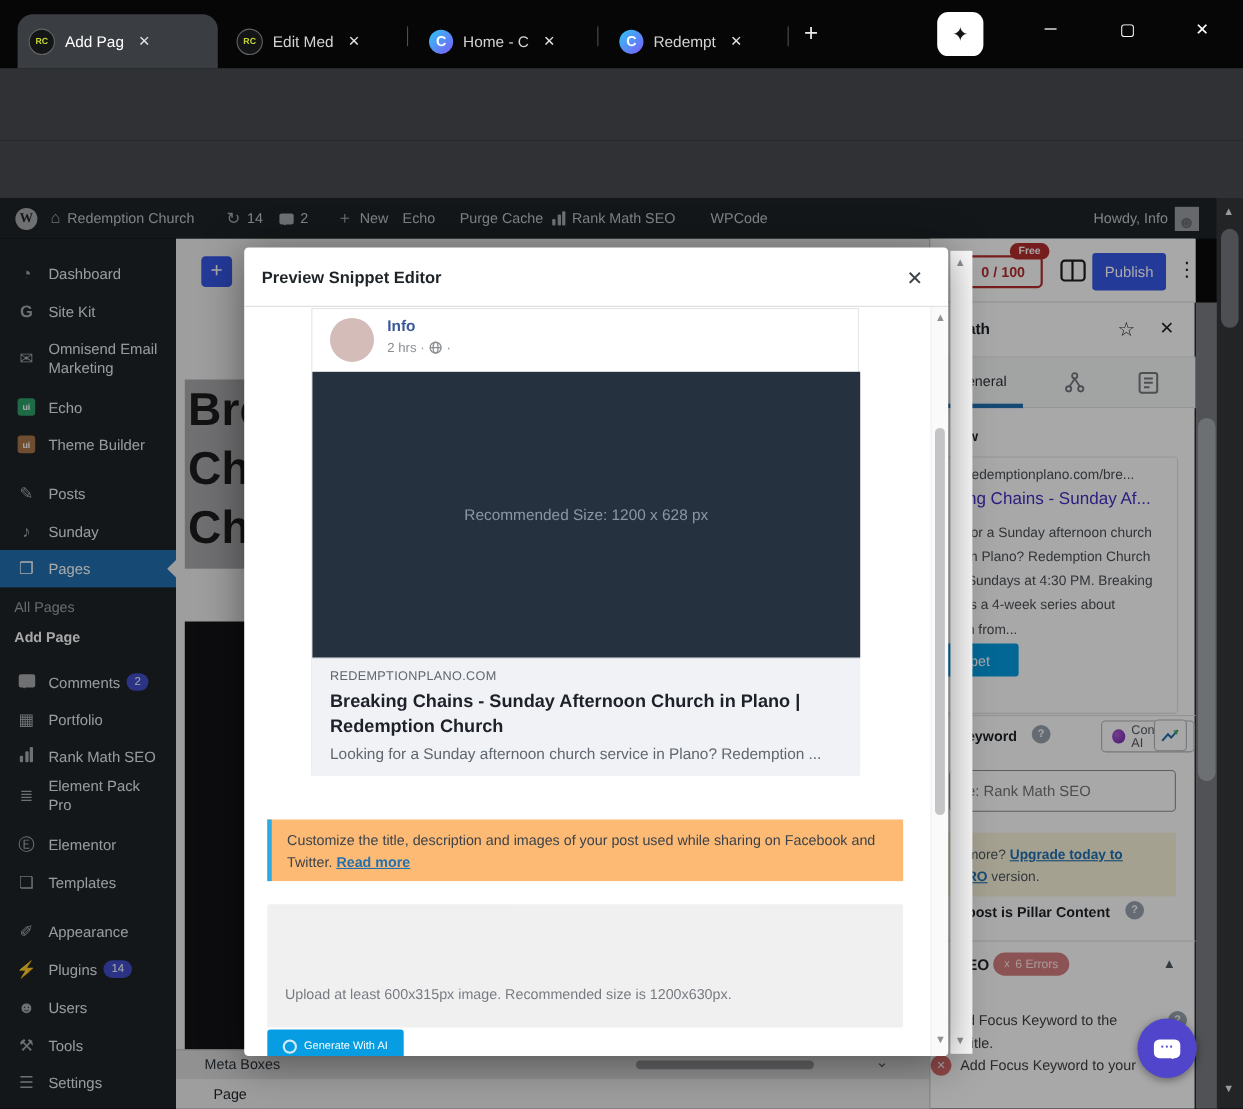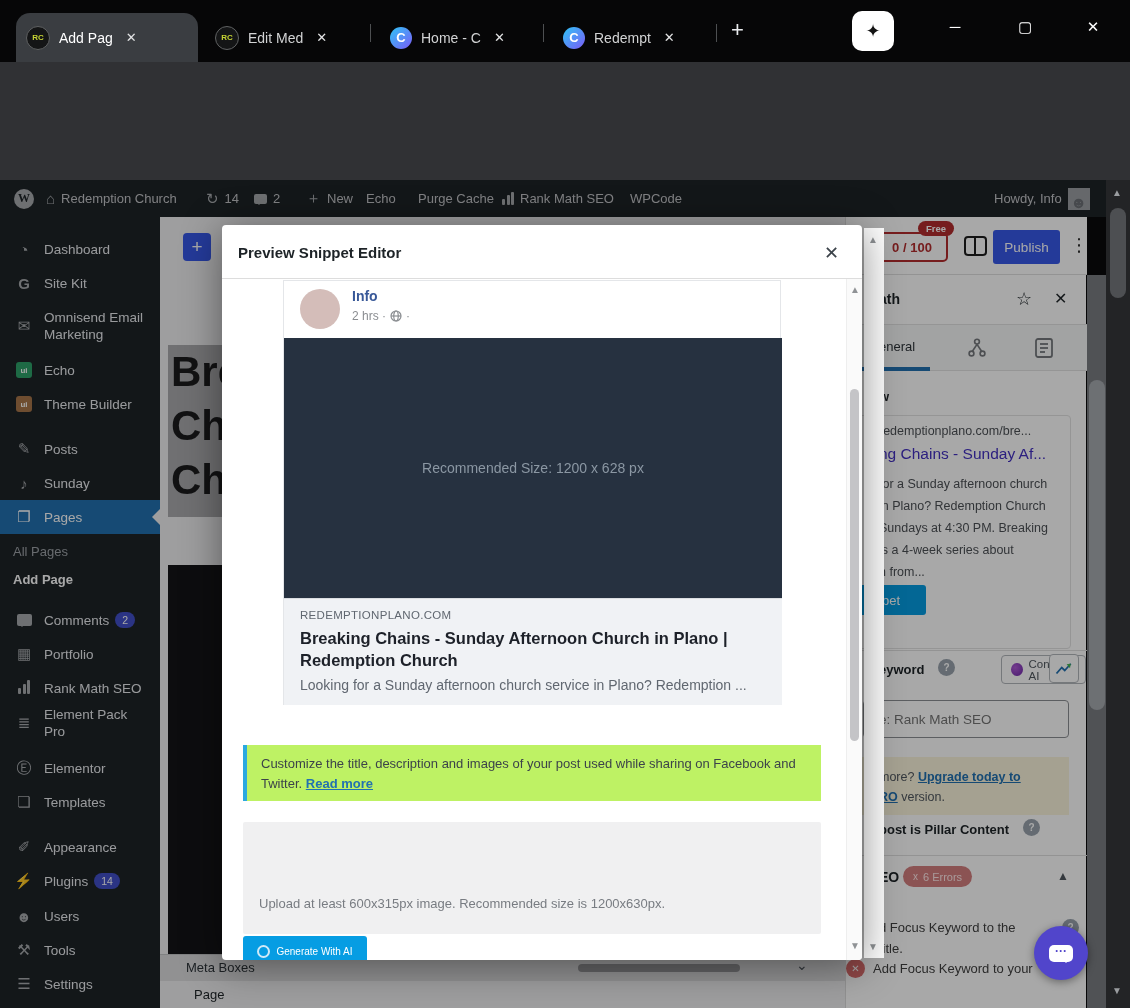--- a/index.html
+++ b/index.html
@@ -246,21 +246,21 @@
       <span>Purge Cache</span>
     </div>
     <div class="ab" style="left:502px;">
       <span class="bars">
           <i style="height:6px;"></i>
           <i style="height:10px;"></i>
           <i style="height:13px;"></i>
         </span>
       <span>Rank Math SEO</span>
     </div>
-    <div class="ab" style="left:630px;">
+    <div class="ab" style="left:646px;">
       <span>WPCode</span>
     </div>
     <div class="ab" style="left:994px;">
       <span>Howdy, Info</span>
       <span style="width:22px;height:22px;background:#9b9fa3;display:flex;align-items:flex-end;justify-content:center;color:#6c7075;font-size:16px;line-height:14px;">☻</span>
     </div>
   </div>
 
   <div class="abs" id="wpsidebar">
     <div class="sb-item" style="top:15px;">
@@ -520,21 +520,21 @@
         <span style="font-size:14px;color:#8b97a3;">Recommended Size: 1200 x 628 px</span>
       </div>
 
       <div class="abs" style="left:0;top:317px;width:498px;height:107px;background:#f0f2f5;border-top:1px solid #dadde1;box-sizing:border-box;">
         <span class="abs" style="left:16px;top:10px;font-size:11.5px;color:#606770;letter-spacing:0.3px;">REDEMPTIONPLANO.COM</span>
         <div class="abs" style="left:16px;top:28px;width:440px;font-size:16.5px;font-weight:bold;color:#1d2129;line-height:22px;">Breaking Chains - Sunday Afternoon Church in Plano | Redemption Church</div>
         <div class="abs" style="left:16px;top:78px;width:466px;font-size:14px;color:#606770;white-space:nowrap;overflow:hidden;">Looking for a Sunday afternoon church service in Plano? Redemption ...</div>
       </div>
     </div>
 
-    <div class="abs" style="left:21px;top:520px;width:578px;height:56px;background:#bef264;border-left:4px solid #2ba9e0;
+    <div class="abs" style="left:21px;top:520px;width:578px;height:56px;background:#fdba74;border-left:4px solid #2ba9e0;
          box-sizing:border-box;padding:9px 14px;font-size:13px;color:#3c434a;line-height:20px;">
       <span>Customize the title, description and images of your post used while sharing on Facebook and Twitter. </span><a href="#" style="color:#2271b1;font-weight:bold;text-decoration:underline;">Read more</a>
     </div>
 
     <div class="abs" style="left:21px;top:597px;width:578px;height:112px;background:#f0f0f1;border-radius:2px;">
       <span class="abs" style="left:16px;top:74px;font-size:13px;color:#787c82;">Upload at least 600x315px image. Recommended size is 1200x630px.</span>
     </div>
 
     <div class="abs flex" style="left:21px;top:711px;width:124px;height:30px;background:#069de3;border-radius:3px;
          justify-content:center;gap:6px;cursor:pointer;">

